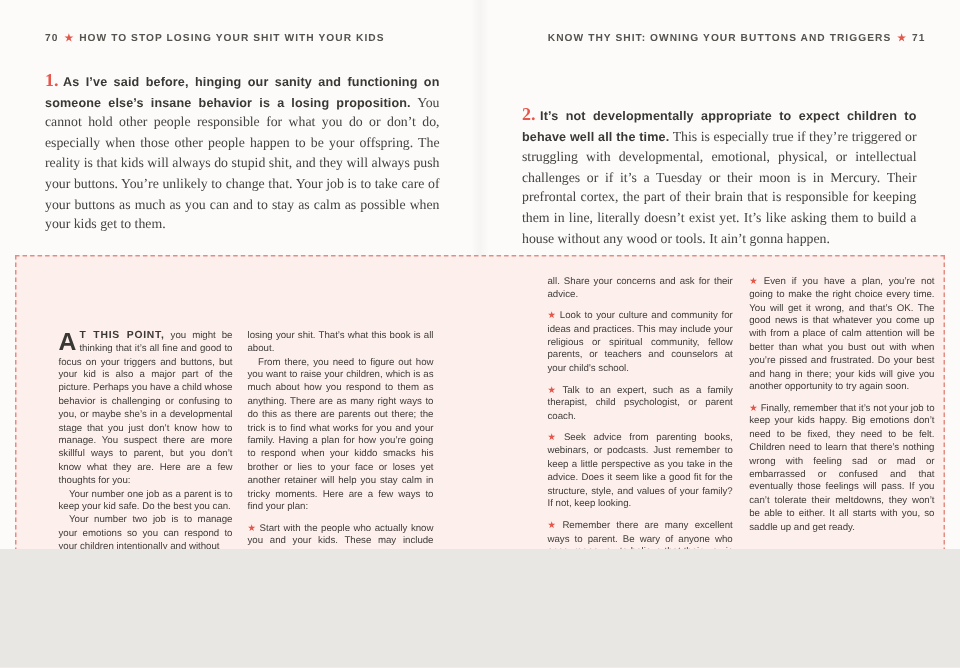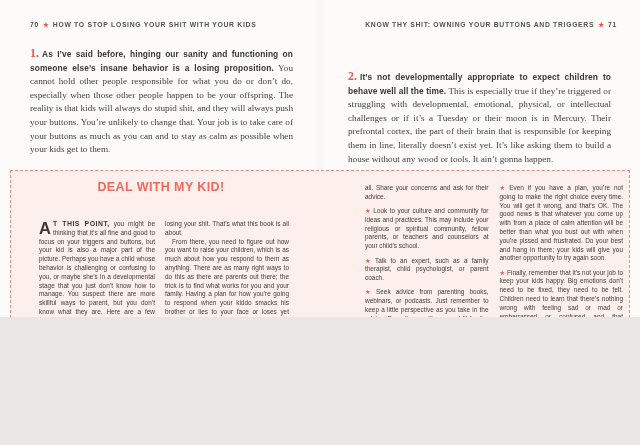--- a/index.html
+++ b/index.html
@@ -1,17 +1,17 @@
 <!DOCTYPE html>
 <html><head>
 <meta charset="utf-8">
 <style>
   html,body { margin:0; padding:0; background:#e9e7e3; }
   .spread {
-    position:relative; width:640px; height:317px; margin:0 auto;
+    position:relative; width:640px; height:366px; margin:0 auto;
     background:#fcfbf9; overflow:hidden;
     font-family:"Liberation Serif", serif; color:#3f3e3b;
   }
   .gutter {
     position:absolute; left:314px; top:0; width:12px; height:445px;
     background:linear-gradient(90deg, transparent, rgba(60,50,45,0.035), transparent);
   }
   .page-shadow {
     position:absolute; left:320px; top:416px; width:300px; height:8px;
     background:radial-gradient(ellipse at center, rgba(150,135,125,0.16), transparent 75%);
@@ -87,21 +87,20 @@
   <div class="body-text left">
     <span class="pt-num">1.</span><span class="pt-bold">As I’ve said before, hinging our sanity and functioning on someone else’s insane behavior is a losing proposition.</span><span> You cannot hold other people responsible for what you do or don’t do, especially when those other people happen to be your offspring. The reality is that kids will always do stupid shit, and they will always push your buttons. You’re unlikely to change that. Your job is to take care of your buttons as much as you can and to stay as calm as possible when your kids get to them.</span>
   </div>
 
   <div class="body-text right">
     <span class="pt-num">2.</span><span class="pt-bold">It’s not developmentally appropriate to expect children to behave well all the time.</span><span> This is especially true if they’re triggered or struggling with developmental, emotional, physical, or intellectual challenges or if it’s a Tuesday or their moon is in Mercury. Their prefrontal cortex, the part of their brain that is responsible for keeping them in line, literally doesn’t exist yet. It’s like asking them to build a house without any wood or tools. It ain’t gonna happen.</span>
   </div>
 
   <div class="callout-box">
     <div class="callout-heading">
-      <div>DEAL WITH MY KID!</div>
     </div>
 
     <div class="cols cols-left">
       <div class="col">
         <p>
           <span class="dropcap">A</span><span class="smallcaps">T THIS POINT,</span><span> you might be thinking that it’s all fine and good to focus on your triggers and buttons, but your kid is also a major part of the picture. Perhaps you have a child whose behavior is challenging or confusing to you, or maybe she’s in a developmental stage that you just don’t know how to manage. You suspect there are more skillful ways to parent, but you don’t know what they are. Here are a few thoughts for you:</span>
         </p>
         <p class="indent">Your number one job as a parent is to keep your kid safe. Do the best you can.</p>
         <p class="indent">Your number two job is to manage your emotions so you can respond to your children intentionally and without</p>
       </div>

